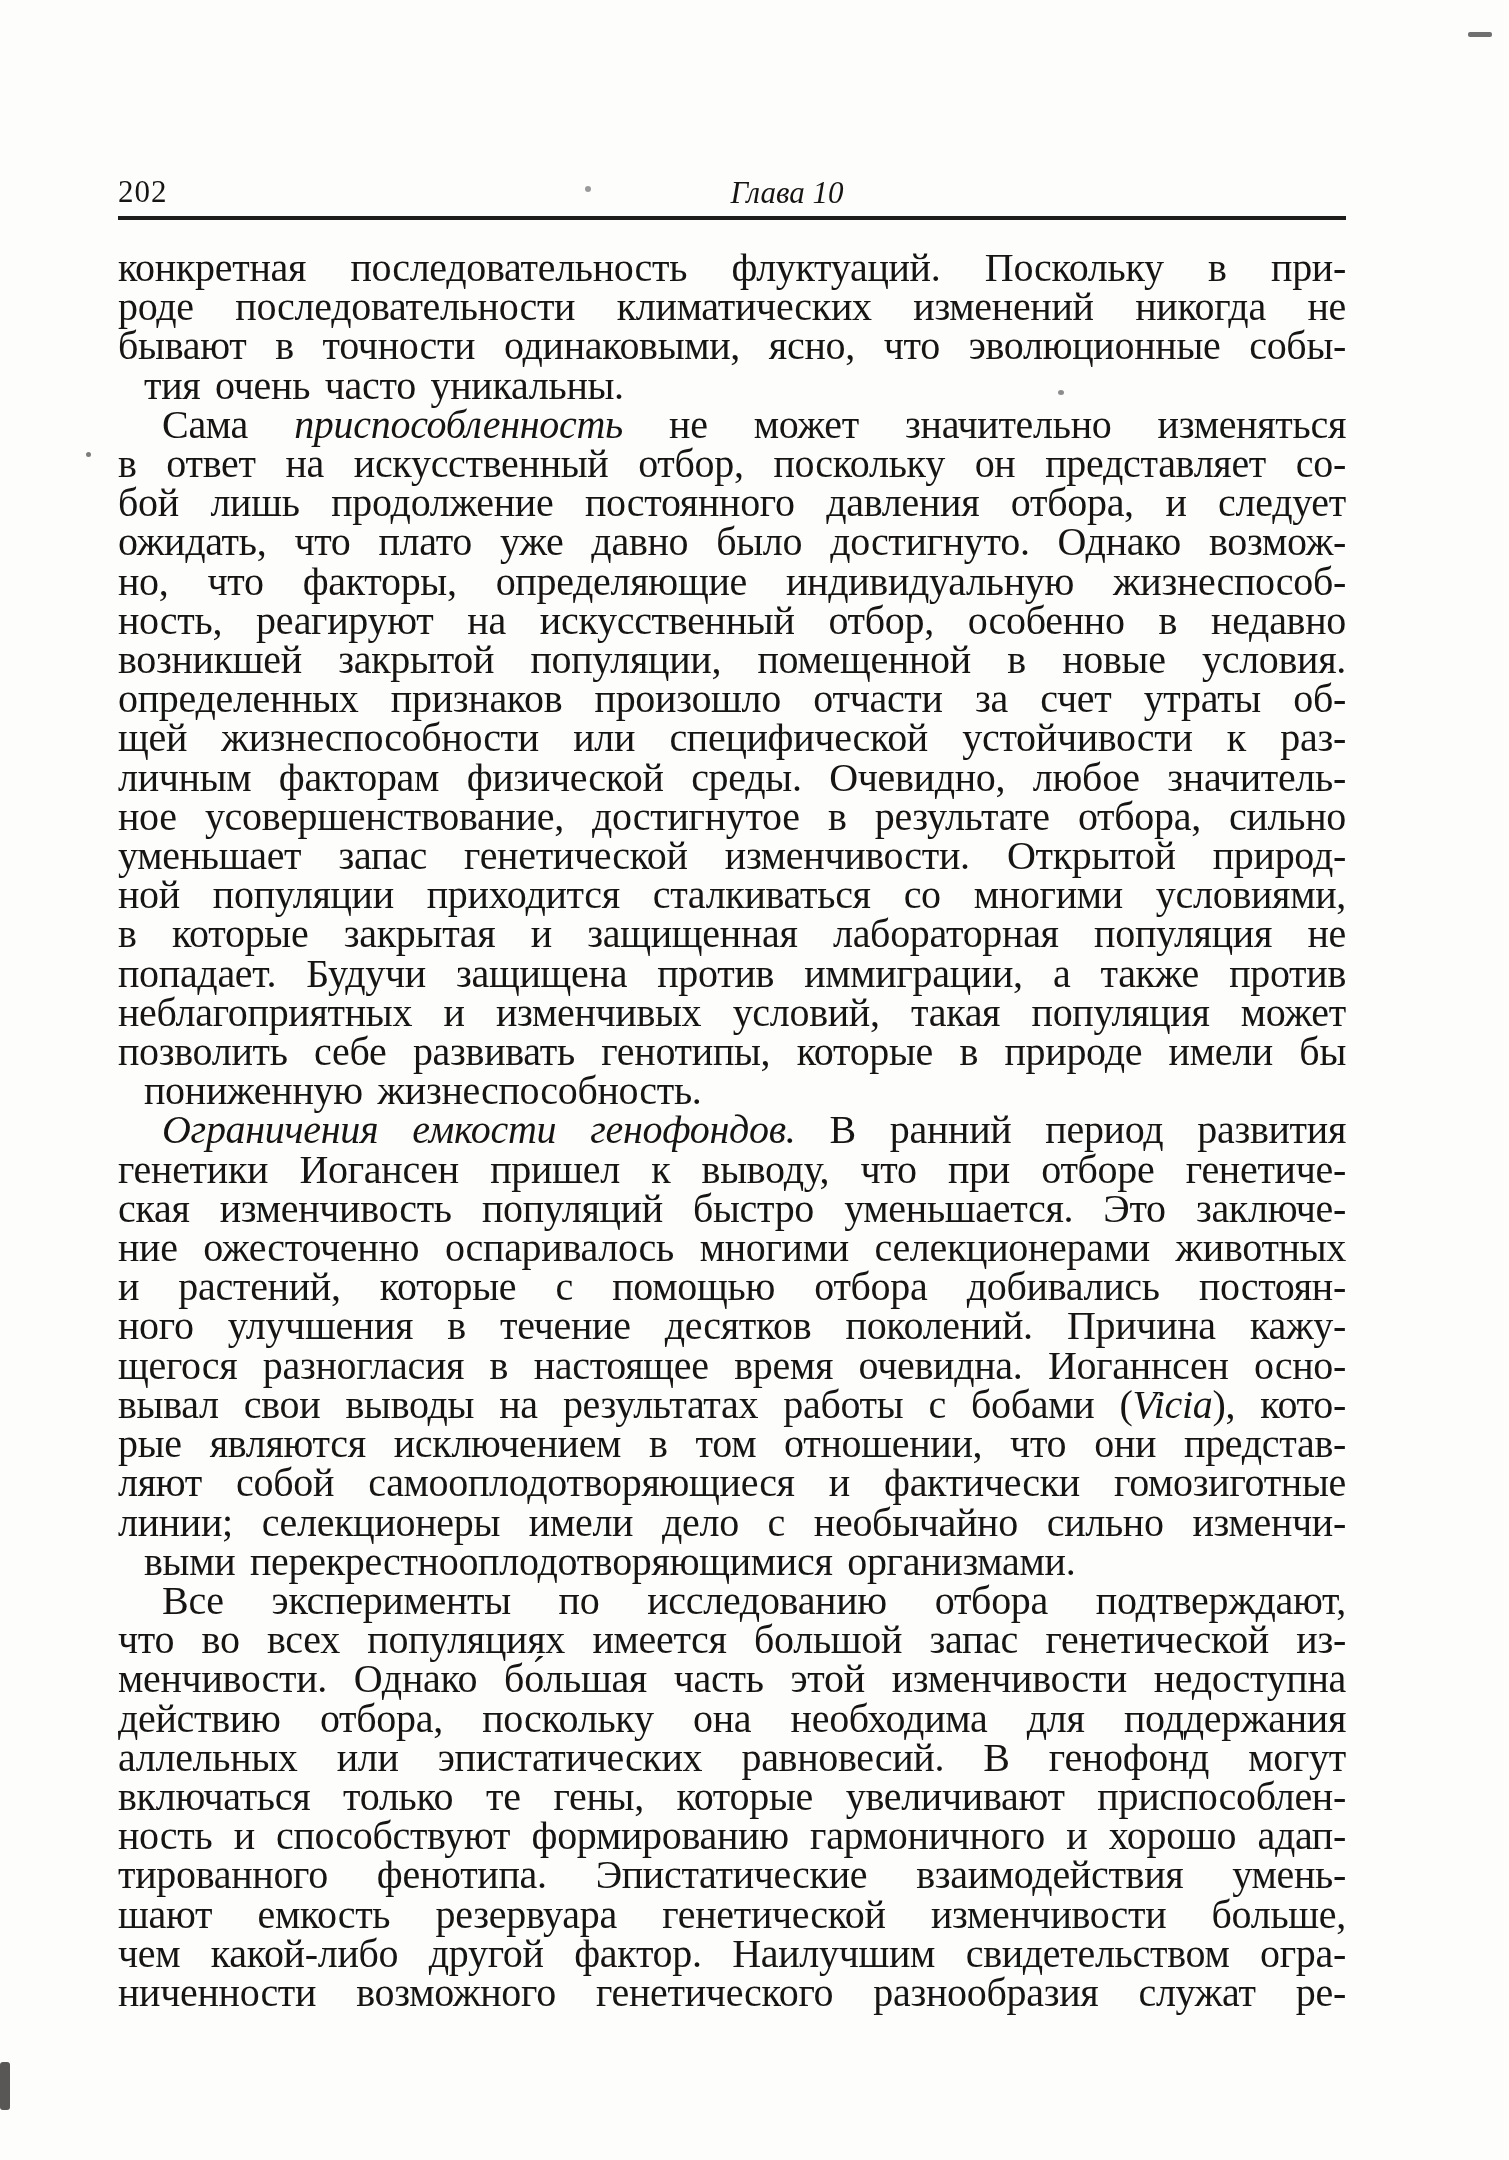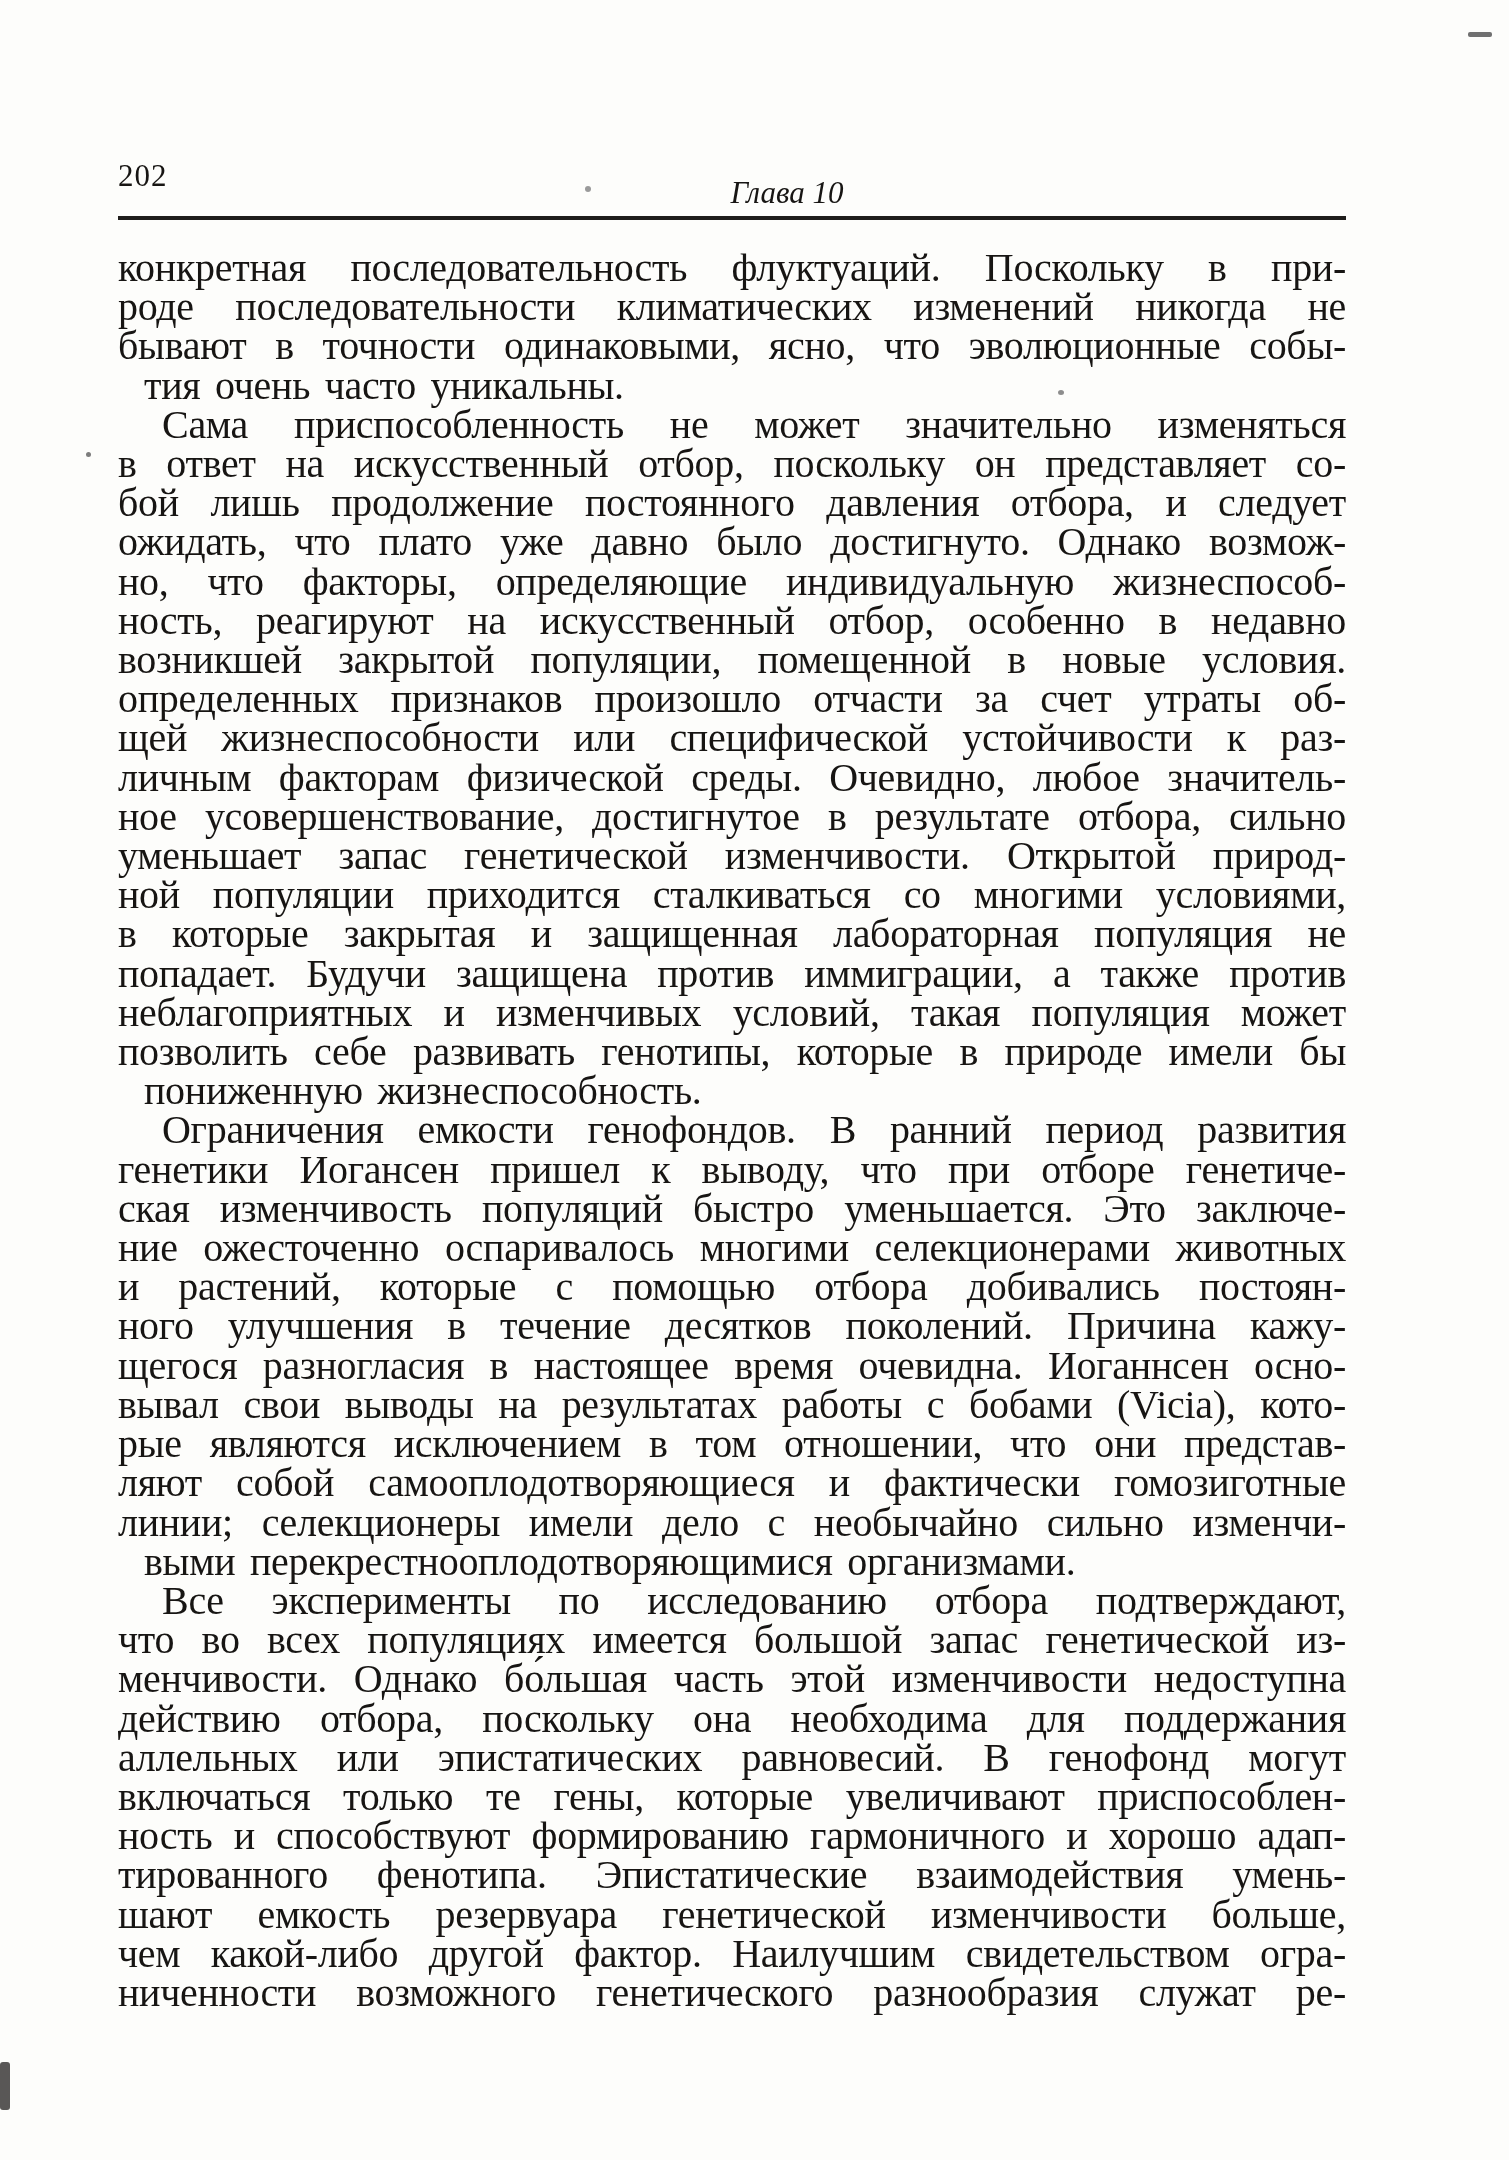--- a/index.html
+++ b/index.html
@@ -20,21 +20,21 @@
   }
   .page-header {
     position: relative;
     height: 44px;
     border-bottom: 4px solid #1f1d1b;
     font-size: 31px;
   }
   .pagenum {
     position: absolute;
     left: 0;
-    bottom: 22px;
+    bottom: 6px;
     letter-spacing: 1px;
     text-align: center;
   }
   .chapter {
     position: absolute;
     left: 50%;
     bottom: 5px;
     transform: translateX(-50%);
     margin-left: 55px;
     font-style: italic;
@@ -47,21 +47,21 @@
     letter-spacing: -0.3px;
     word-spacing: 5px;
   }
   .line {
     text-align: justify;
     text-align-last: justify;
     white-space: normal;
   }
   .line.end { text-align-last: left; margin-left: 26px; }
   .line.indent { text-indent: 44px; }
-  .it { }
+  .it { font-style: italic; }
   .artifact { position: absolute; pointer-events: none; }
   .a-dash { left: 1468px; top: 32px; width: 24px; height: 5px; background: #707070; border-radius: 2px; }
   .a-dot1 { left: 585px; top: 186px; width: 6px; height: 6px; background: #9a9a9a; border-radius: 50%; }
   .a-dot2 { left: 86px; top: 452px; width: 5px; height: 5px; background: #7d7d7d; border-radius: 50%; }
   .a-dot3 { left: 1058px; top: 390px; width: 6px; height: 5px; background: #8d8d8d; border-radius: 50%; }
   .a-smudge { left: 0px; top: 2062px; width: 10px; height: 48px; background: #3c3a38; opacity: 0.85; border-radius: 3px; }
 </style>
 </head>
 <body>
 

